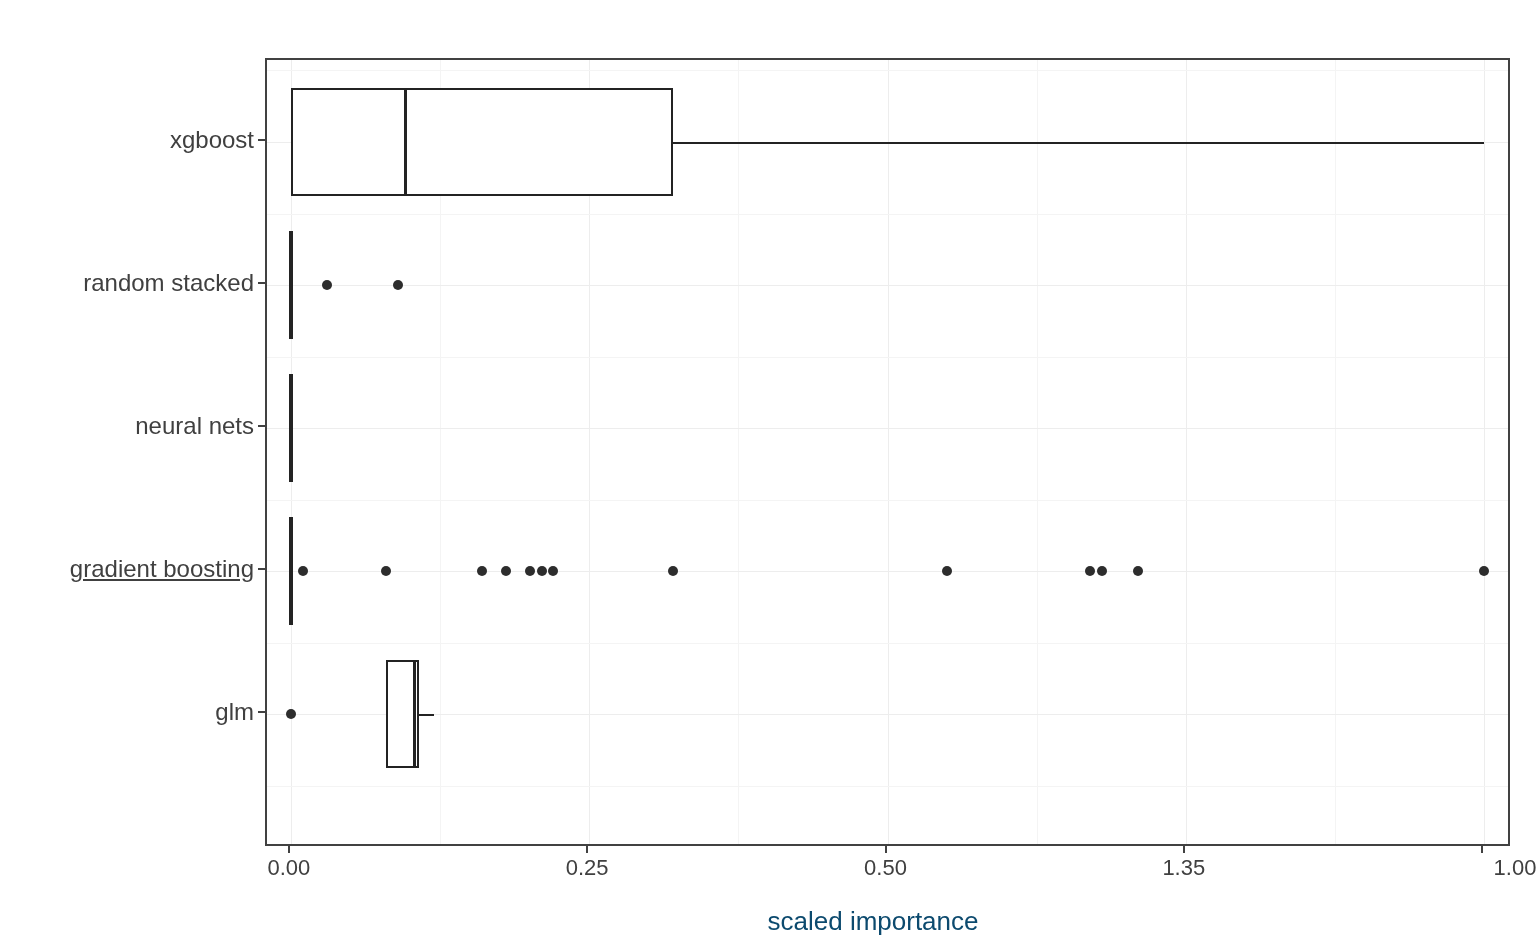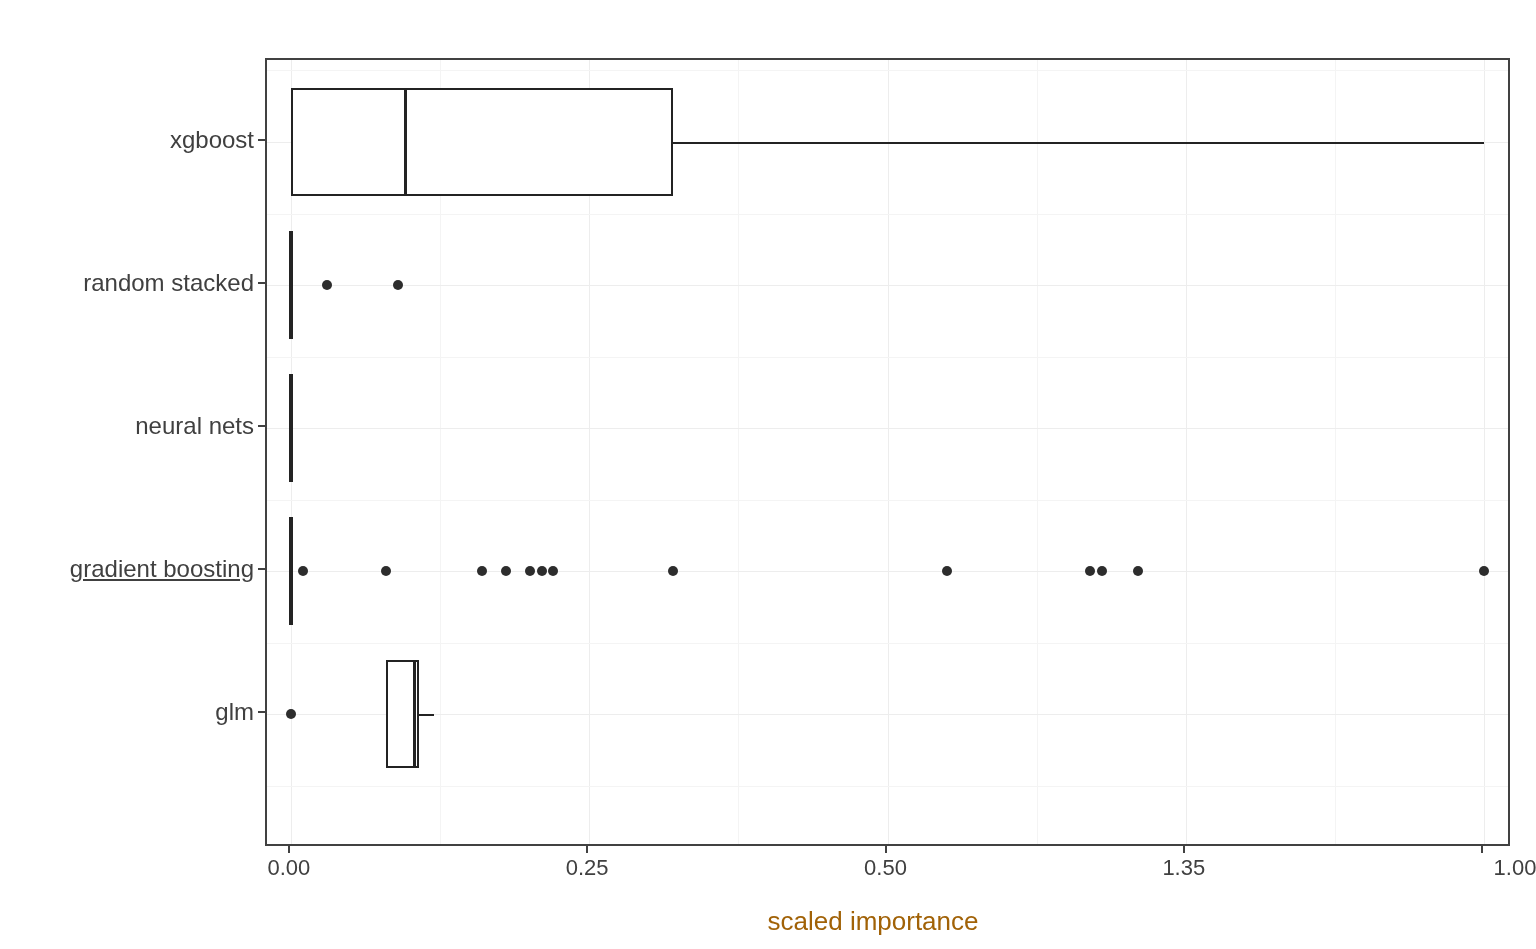--- a/index.html
+++ b/index.html
@@ -26,21 +26,21 @@
     font-weight: 400;
     color: #1a1a1a;
   }
   .xlabel {
     position: absolute;
     left: 0;
     right: 0;
     bottom: 12px;
     text-align: center;
     font-size: 26px;
-    color: #a16207;
+    color: #0c4a6e;
     padding-left: 210px; 
   }
   .panel {
     position: absolute;
     left: 265px;
     top: 58px;
     width: 1245px;
     height: 788px;
     background: #ffffff;
     border: 2px solid #414141;

